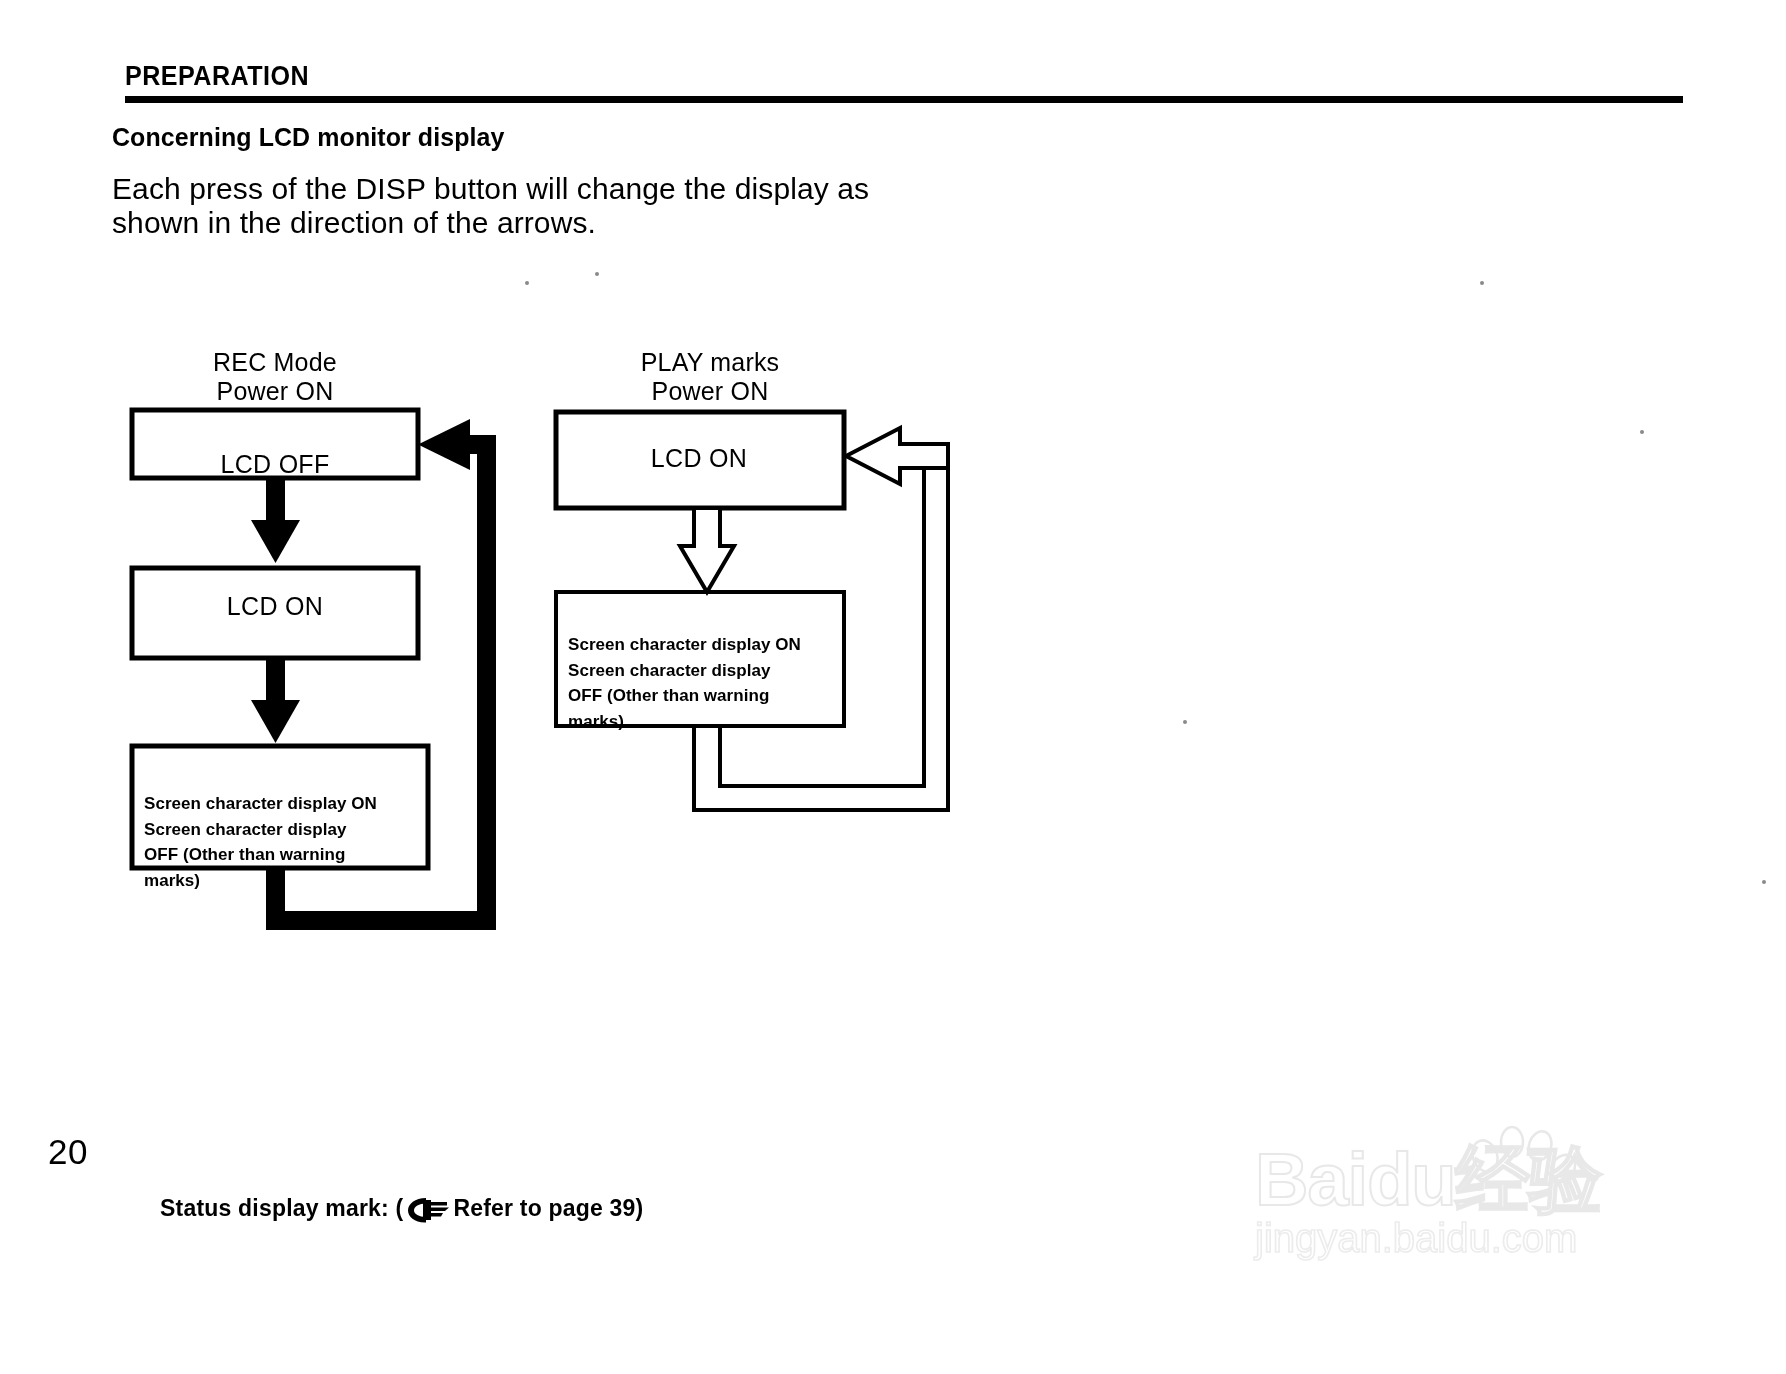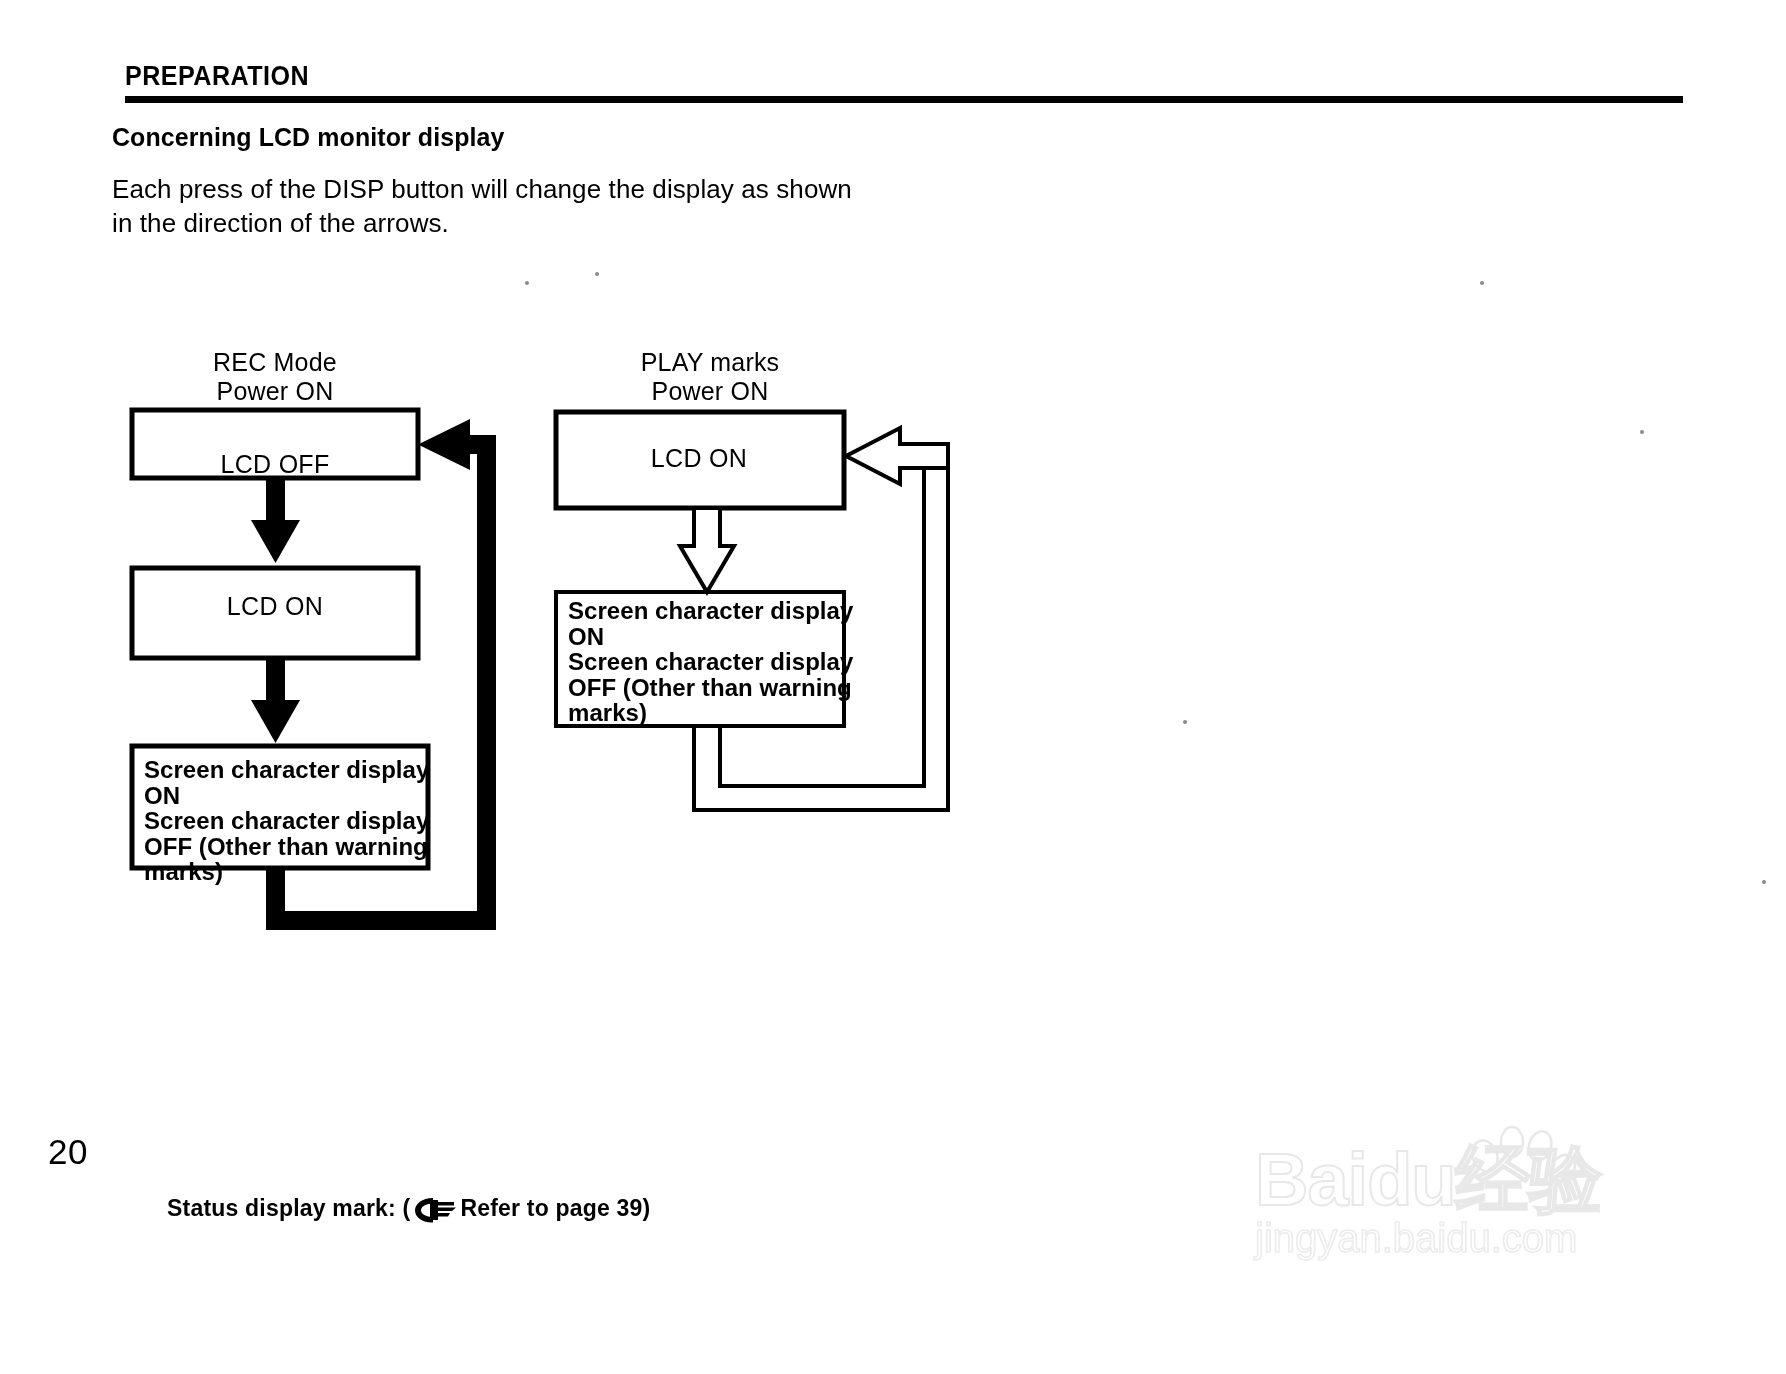--- a/index.html
+++ b/index.html
@@ -48,21 +48,21 @@
     font-weight: bold;
     letter-spacing: 0.1px;
     transform: scaleX(0.96);
     transform-origin: left center;
   }
 
   .intro-text {
     position: absolute;
     left: 112px;
     top: 172px;
-    font-size: 26px;
+    font-size: 30px;
     line-height: 34px;
     width: 760px;
     letter-spacing: 0.1px;
   }
 
   
   .diagram {
     position: absolute;
     left: 0;
     top: 0;
@@ -82,45 +82,45 @@
   .col-label.rec { left: 130px; top: 348px; width: 290px; }
   .col-label.play { left: 560px; top: 348px; width: 300px; }
 
   
   .flow-box-text {
     position: absolute;
     font-size: 25px;
     letter-spacing: 0.3px;
   }
   .flow-box-text.small {
-    font-size: 24px;
+    font-size: 17px;
     line-height: 25.5px;
     letter-spacing: 0.05px;
     font-weight: bold;
+    margin-top: 34px;
   }
 
   #rec-box1-text { left: 132px; top: 450px; width: 286px; text-align: center; }
   #rec-box2-text { left: 132px; top: 592px; width: 286px; text-align: center; }
   #rec-box3-text { left: 144px; top: 757px; width: 290px; }
 
   #play-box1-text { left: 556px; top: 444px; width: 286px; text-align: center; }
   #play-box2-text { left: 568px; top: 598px; width: 290px; }
 
   .status-note {
     position: absolute;
     left: 160px;
     top: 1193px;
     font-size: 23px;
     font-weight: bold;
     letter-spacing: 0.2px;
     white-space: nowrap;
     display: flex;
     align-items: center;
     gap: 2px;
-    margin-left: 7px;
   }
   .hand-icon {
     display: inline-block;
     width: 46px;
     height: 30px;
     position: relative;
     top: 2px;
   }
 
   .page-number {

